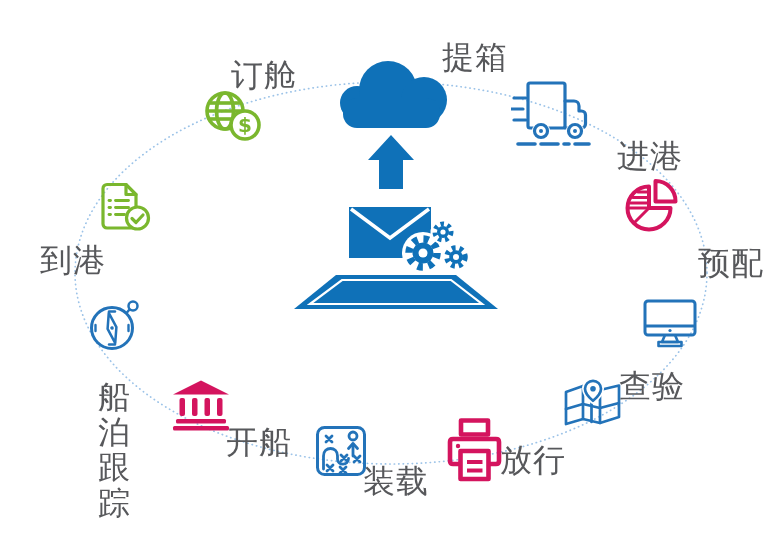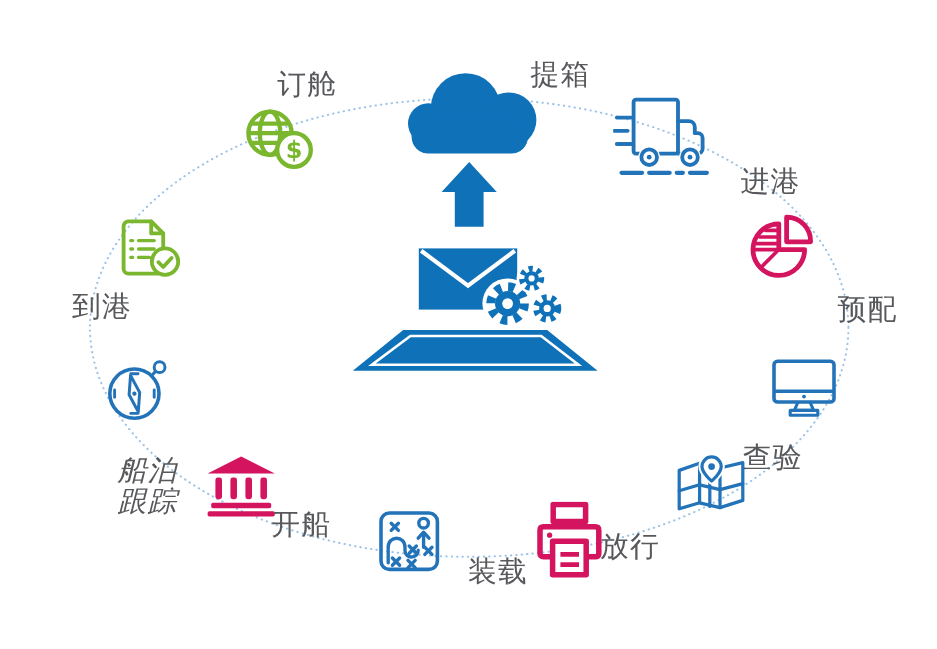--- a/index.html
+++ b/index.html
@@ -8,26 +8,26 @@
     width:781px;height:541px;
     background:#ffffff;
     overflow:hidden;
     font-family:"Liberation Sans", sans-serif;
   }
   .layer{position:absolute;left:0;top:0;}
   .icon{position:absolute;}
   .lbl{
     position:absolute;
     color:#57585b;
-    font-size:24px;
+    font-size:32px;
     letter-spacing:1px;
     white-space:nowrap;
     line-height:1.1;
   }
-  .lbl.wrap{white-space:normal;width:56px;font-style:italic;}
+  .lbl.wrap{white-space:normal;width:56px;}
 </style>
 </head>
 <body>
 
 <div class="canvas">
 
   <svg class="layer" width="781" height="541" viewBox="0 0 781 541">
 
     <ellipse cx="391" cy="273" rx="316" ry="191" fill="none" stroke="#9cc3e8" stroke-width="1.7" stroke-dasharray="0.3 4.2" stroke-linecap="round"></ellipse>
 
@@ -205,23 +205,23 @@
           <line x1="17.5" y1="25.5" x2="30.5" y2="25.5"></line>
         <path d="M11 32.5 h1.5"></path>
           <line x1="17.5" y1="32.5" x2="26.5" y2="32.5"></line>
       </g>
       <circle cx="39.5" cy="36" r="11" fill="#ffffff"></circle>
       <path d="M34 36.5 l4 4 l7 -7.5"></path>
     </g>
   </svg>
 
   <div class="lbl" style="left:231px;top:58px">订舱</div>
-  <div class="lbl" style="left:442px;top:50px">提箱</div>
+  <div class="lbl" style="left:442px;top:40px">提箱</div>
   <div class="lbl" style="left:617px;top:139px">进港</div>
   <div class="lbl" style="left:698px;top:246px">预配</div>
   <div class="lbl" style="left:619px;top:369px">查验</div>
   <div class="lbl" style="left:500px;top:443px">放行</div>
-  <div class="lbl" style="left:390px;top:464px">装载</div>
+  <div class="lbl" style="left:363px;top:464px">装载</div>
   <div class="lbl" style="left:226px;top:425px">开船</div>
   <div class="lbl wrap" style="left:98px;top:380px">船泊跟踪</div>
-  <div class="lbl" style="left:60px;top:243px">到港</div>
+  <div class="lbl" style="left:40px;top:243px">到港</div>
 
 </div>
 
 </body></html>

